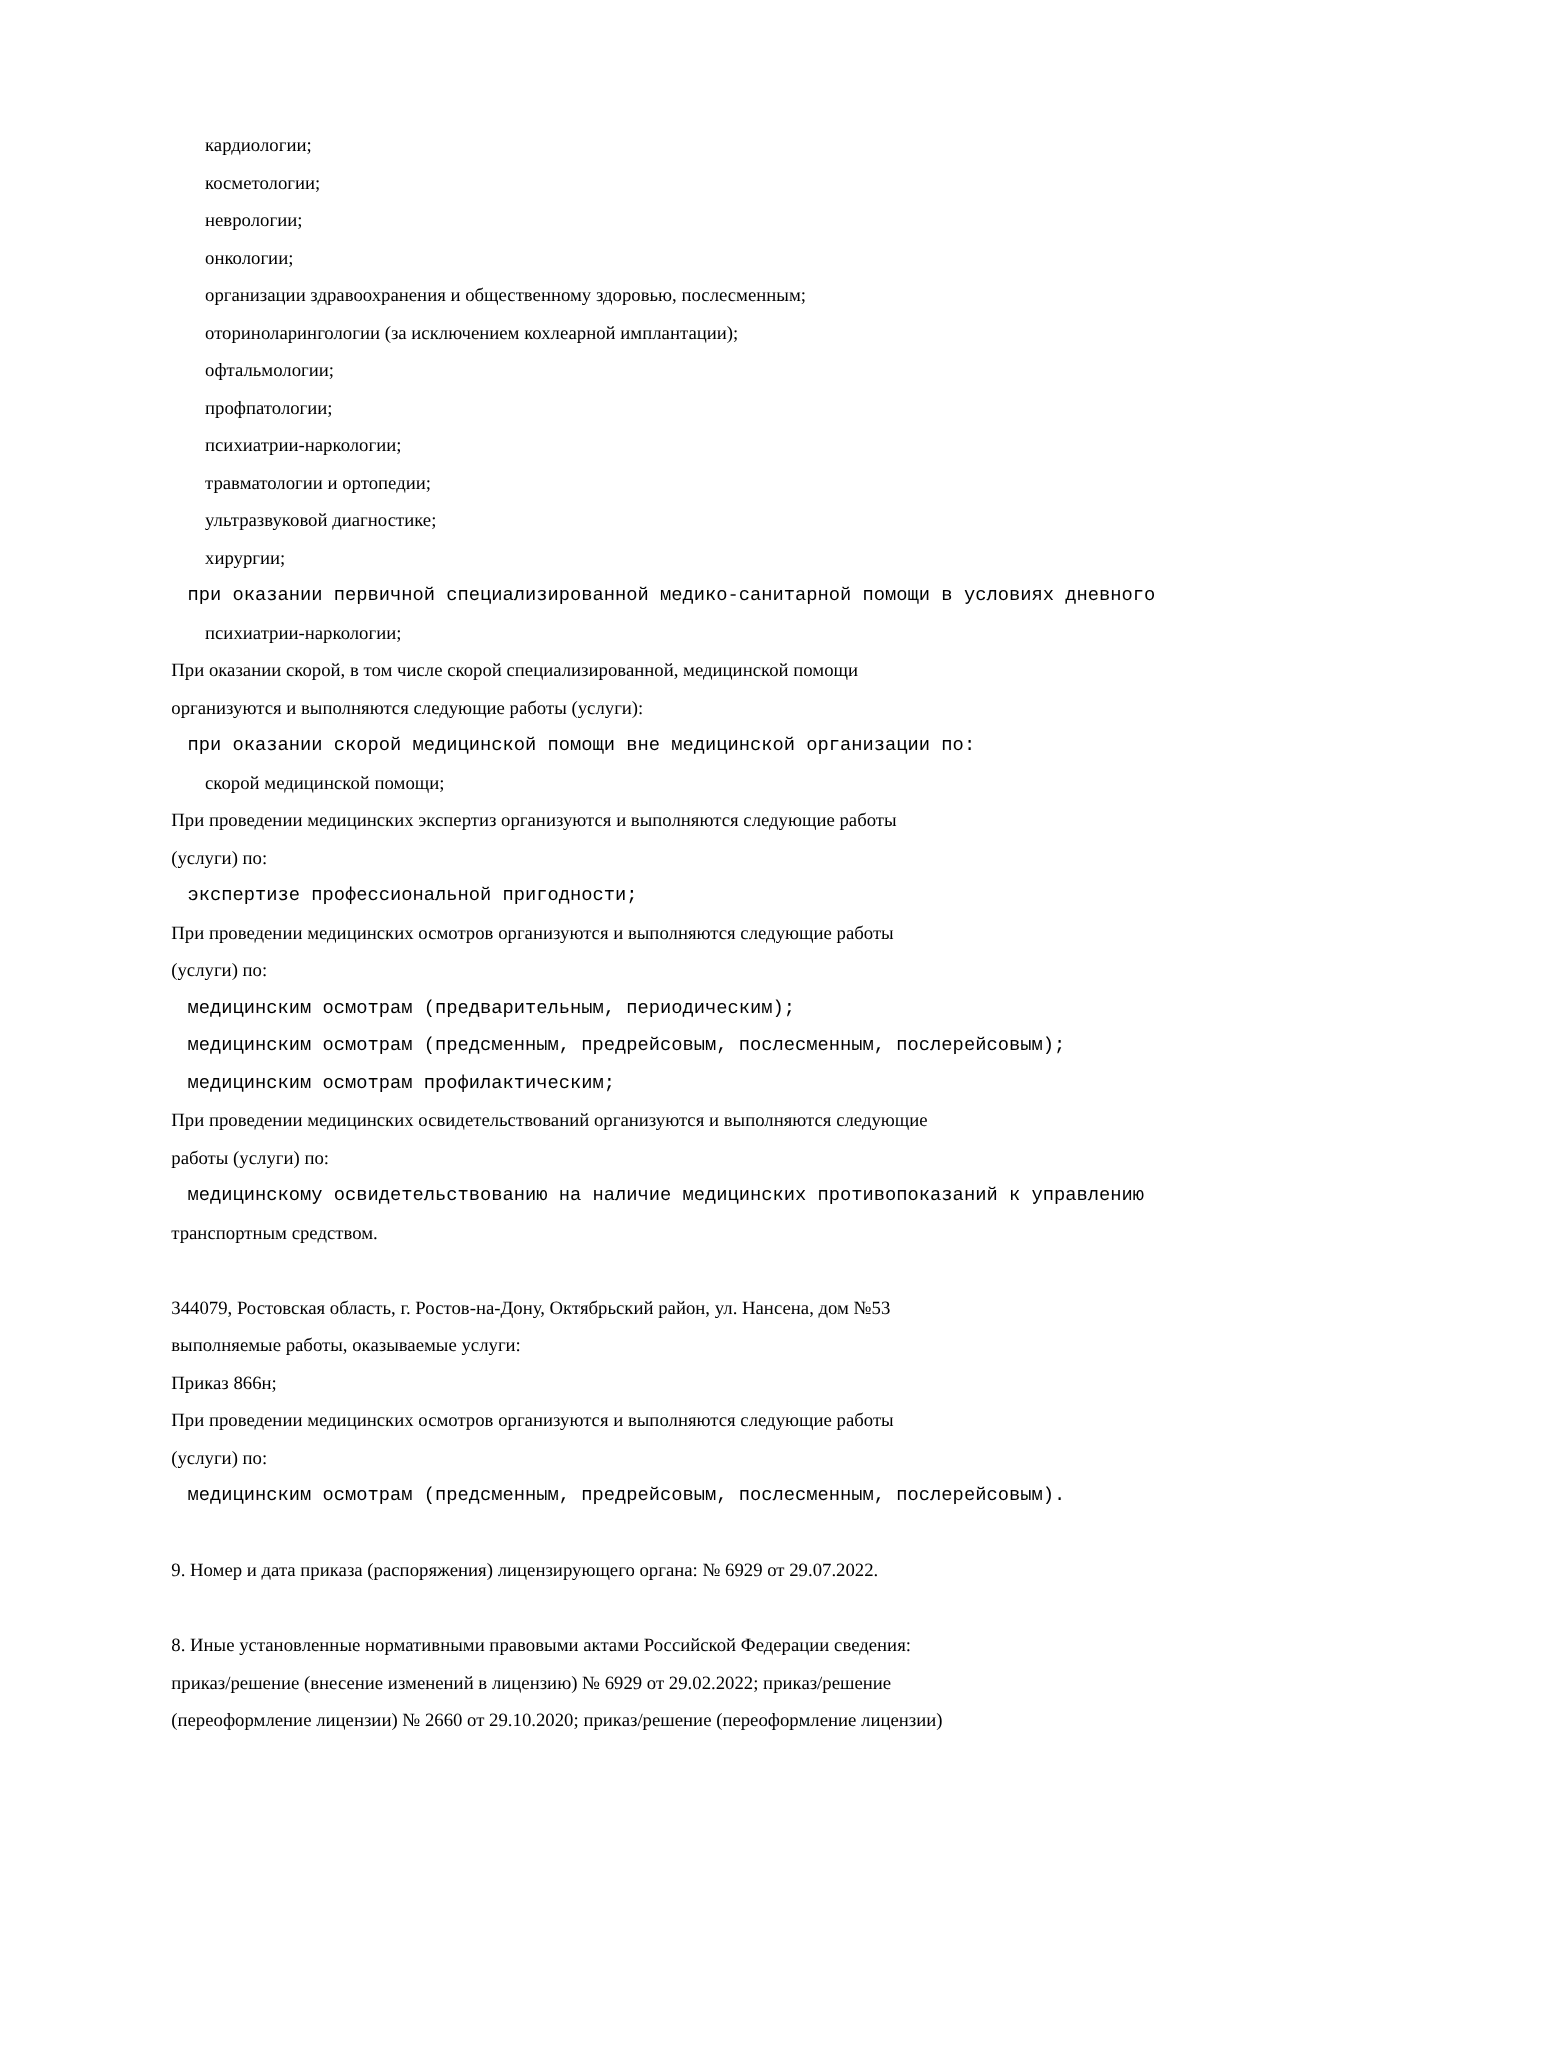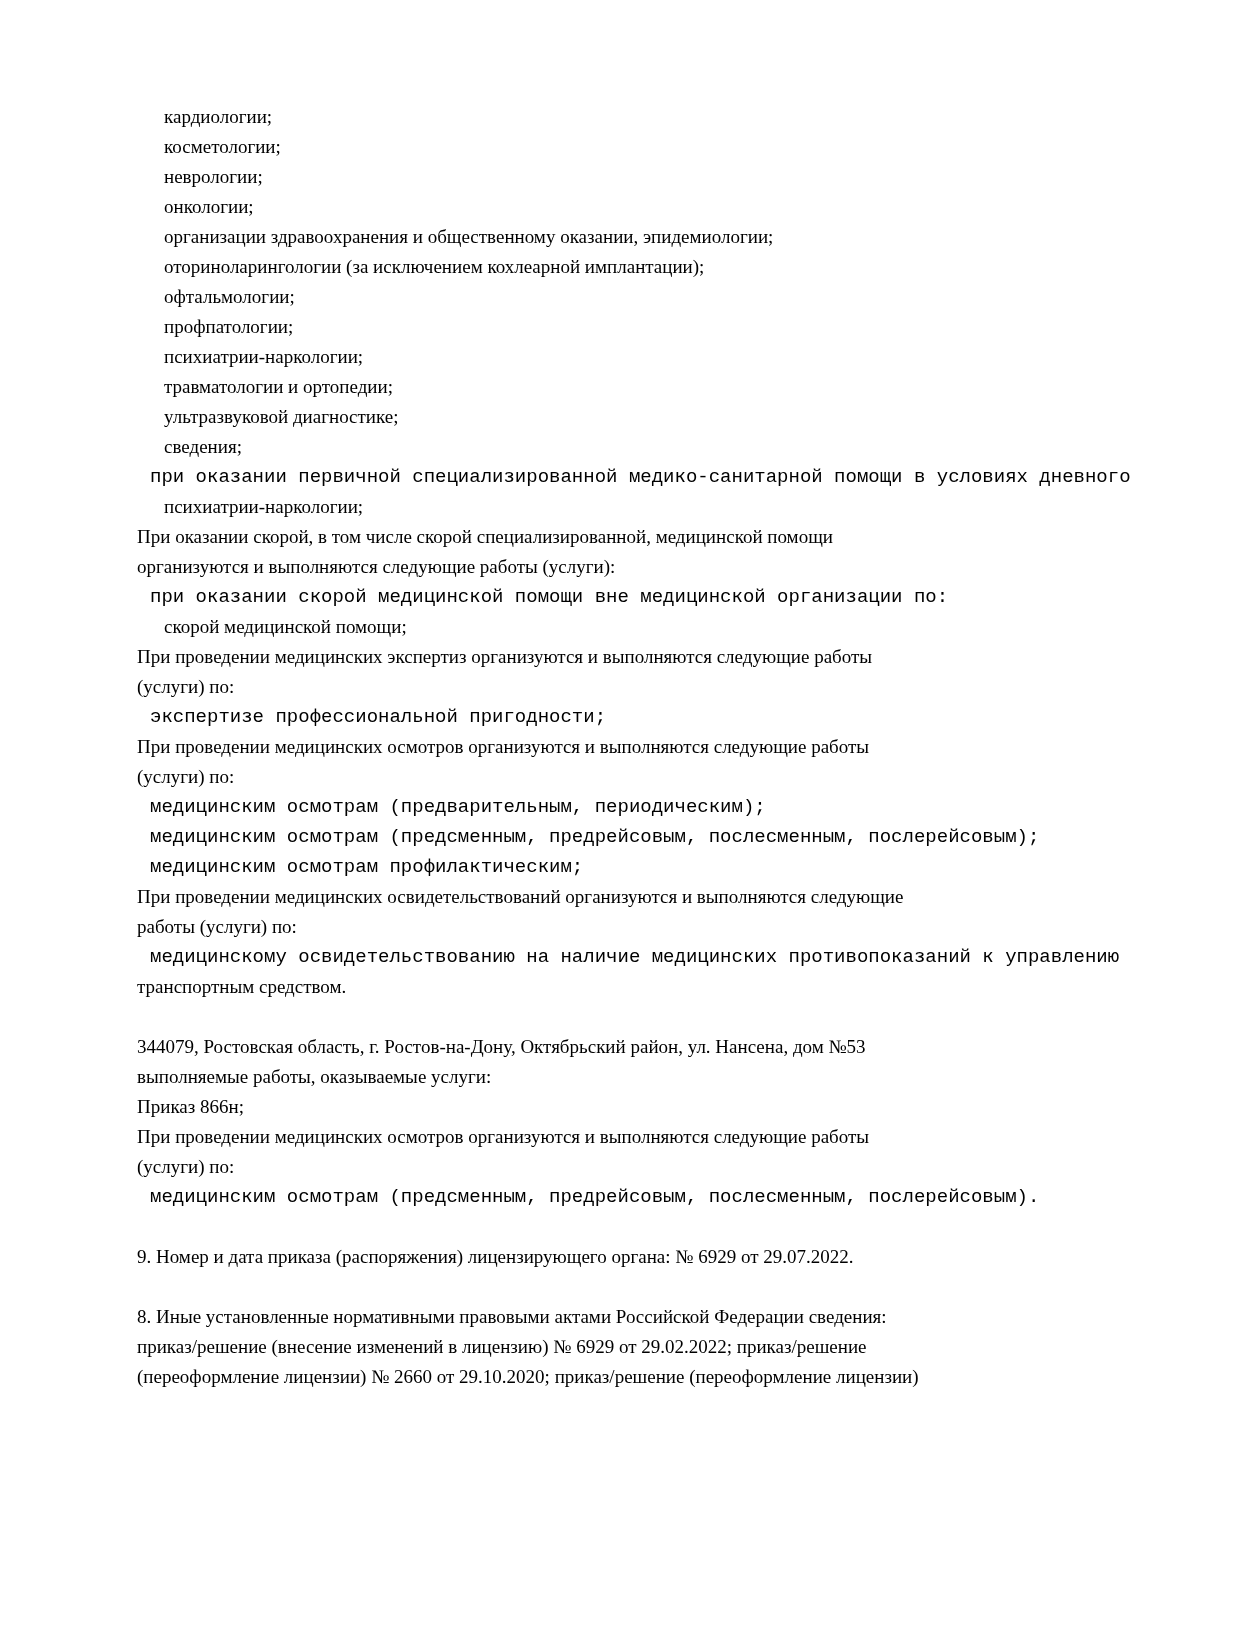--- a/index.html
+++ b/index.html
@@ -13,48 +13,48 @@
     overflow: hidden;
   }
   .page {
     box-sizing: border-box;
     width: 1240px;
     height: 1650px;
     padding: 102px 118px 0 137px;
     background: #ffffff;
     color: #000000;
     font-family: "Liberation Serif", "DejaVu Serif", serif;
-    font-size: 19px;
+    font-size: 15px;
     line-height: 30px;
   }
   .doc-body .line {
     white-space: pre;
     min-height: 30px;
   }
   .doc-body .indent-0 { padding-left: 0; }
   .doc-body .indent-1 { padding-left: 13px; font-family: Liberation Mono, monospace; }
   .doc-body .indent-2 { padding-left: 27px; }
 </style>
 </head>
 <body>
 
 <div class="page">
   <div class="doc-body">
       <div class="line indent-2">кардиологии;</div>
       <div class="line indent-2">косметологии;</div>
       <div class="line indent-2">неврологии;</div>
       <div class="line indent-2">онкологии;</div>
-      <div class="line indent-2">организации здравоохранения и общественному оказании, эпидемиологии;</div>
+      <div class="line indent-2">организации здравоохранения и общественному здоровью, послесменным;</div>
       <div class="line indent-2">оториноларингологии (за исключением кохлеарной имплантации);</div>
       <div class="line indent-2">офтальмологии;</div>
       <div class="line indent-2">профпатологии;</div>
       <div class="line indent-2">психиатрии-наркологии;</div>
       <div class="line indent-2">травматологии и ортопедии;</div>
       <div class="line indent-2">ультразвуковой диагностике;</div>
-      <div class="line indent-2">сведения;</div>
+      <div class="line indent-2">хирургии;</div>
       <div class="line indent-1">при оказании первичной специализированной медико-санитарной помощи в условиях дневного</div>
       <div class="line indent-2">психиатрии-наркологии;</div>
       <div class="line indent-0">При оказании скорой, в том числе скорой специализированной, медицинской помощи</div>
       <div class="line indent-0">организуются и выполняются следующие работы (услуги):</div>
       <div class="line indent-1">при оказании скорой медицинской помощи вне медицинской организации по:</div>
       <div class="line indent-2">скорой медицинской помощи;</div>
       <div class="line indent-0">При проведении медицинских экспертиз организуются и выполняются следующие работы</div>
       <div class="line indent-0">(услуги) по:</div>
       <div class="line indent-1">экспертизе профессиональной пригодности;</div>
       <div class="line indent-0">При проведении медицинских осмотров организуются и выполняются следующие работы</div>

